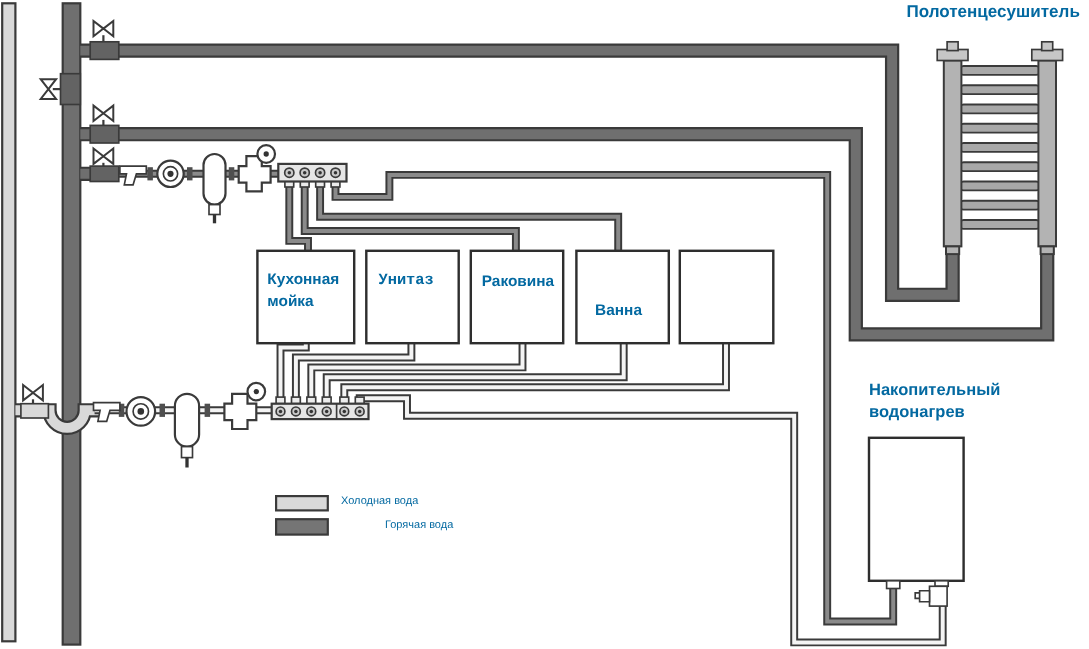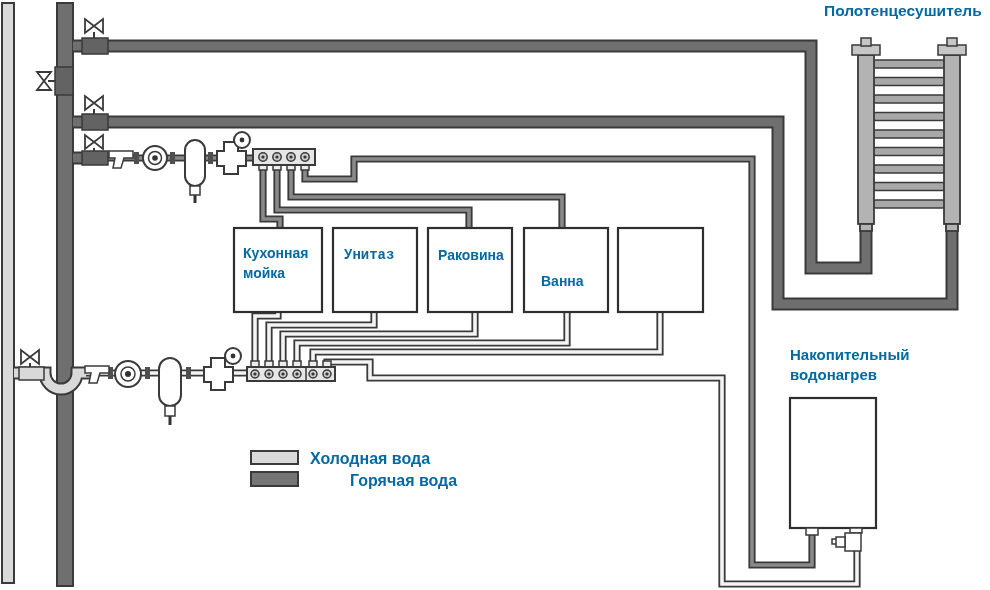--- a/index.html
+++ b/index.html
@@ -25,21 +25,21 @@
   .towelcol{fill:#b3b3b3;stroke:#3a3a3a;stroke-width:1.8;}
   .towelcap{fill:#c6c6c6;stroke:#3a3a3a;stroke-width:1.5;}
   .rung{fill:#a8a8a8;stroke:#3a3a3a;stroke-width:1.6;}
   .valve{fill:#ffffff;stroke:#3a3a3a;stroke-width:1.8;}
   .stem{stroke:#3a3a3a;stroke-width:2;fill:none;}
   
   .lbl{position:absolute;white-space:nowrap;}
   .box-label{font-size:14px;font-weight:600;line-height:20px;letter-spacing:0;}
   .title{font-size:15.5px;font-weight:700;}
   .heater-label{font-size:15px;font-weight:700;line-height:20px;}
-  .legend-label{font-size:16px;font-weight:700;}
+  .legend-label{font-size:10px;font-weight:400;}
 </style>
 </head>
 <body>
 
 <div id="stage">
 
 <svg width="990" height="590" viewBox="0 0 990 590">
 
   <g>
     <rect x="2" y="3" width="12" height="580" fill="#d9d9d9" stroke="#3a3a3a" stroke-width="2"></rect>

